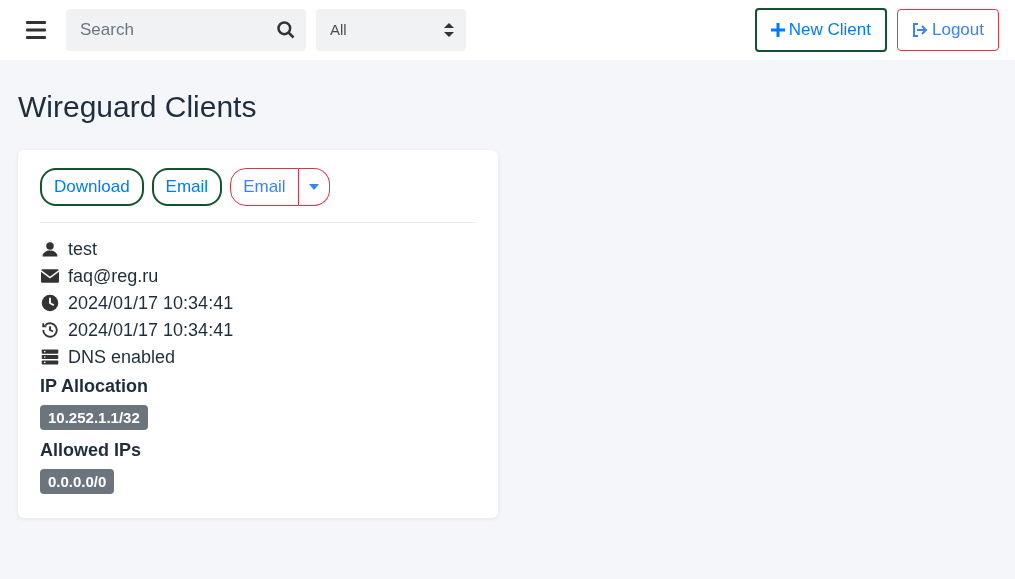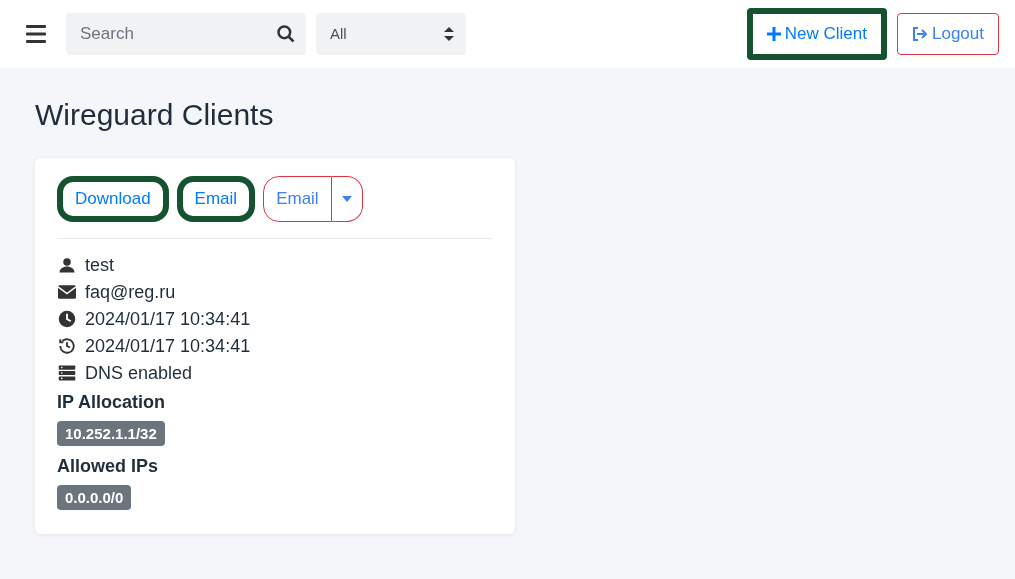--- a/index.html
+++ b/index.html
@@ -61,25 +61,25 @@
     display:inline-flex; align-items:center; gap:4px;
     border-radius:4px;
     padding: 8px 14px;
     background:#fff;
     font-size:17px;
     cursor:pointer;
     text-align:center;
     line-height:1.4;
     user-select:none;
   }
-  .btn-outline-primary { border:6px solid #14532d; color:#007bff; }
+  .btn-outline-primary { border:2px solid #14532d; color:#007bff; }
   .btn-outline-danger  { border:1px solid #dc3545; color:#3b82f6; }
   .btn-highlight { box-shadow: 0 0 0 3px #d40000 inset; border:1px solid #d40000; color:#dc3545; }
 
-  .page-body { padding: 20px 18px; margin-left: 17px; }
+  .page-body { padding: 20px 18px; }
   .page-title { font-size:30px; font-weight:400; color:#1f2d3d; margin: 10px 0 26px 0; }
 
   .card {
     background:#fff;
     border-radius:6px;
     box-shadow: 0 1px 4px rgba(0,0,0,0.08);
     width:480px;
     padding:18px 22px 22px 22px;
   }
   .btn-row { display:flex; gap:8px; margin-bottom:16px; padding-bottom:16px; border-bottom:1px solid #e9ecef; }

